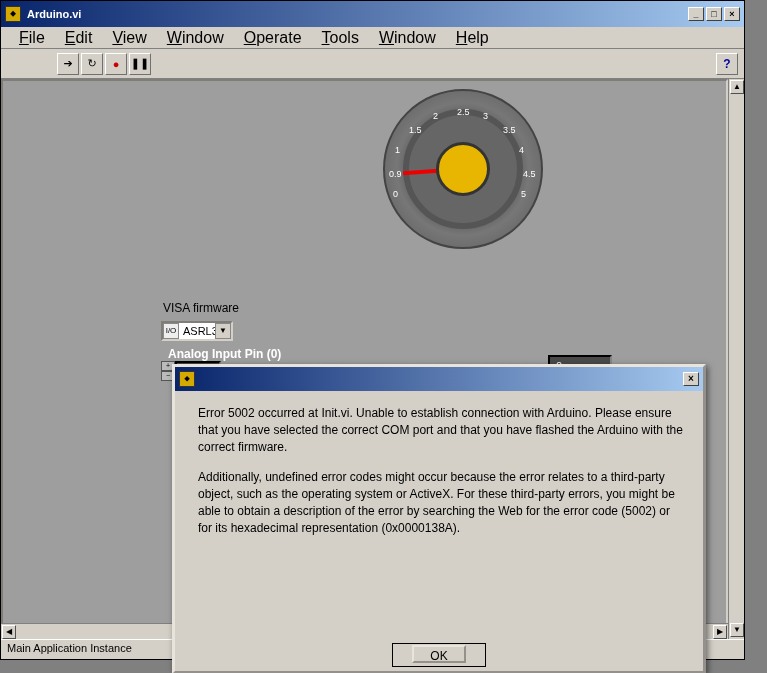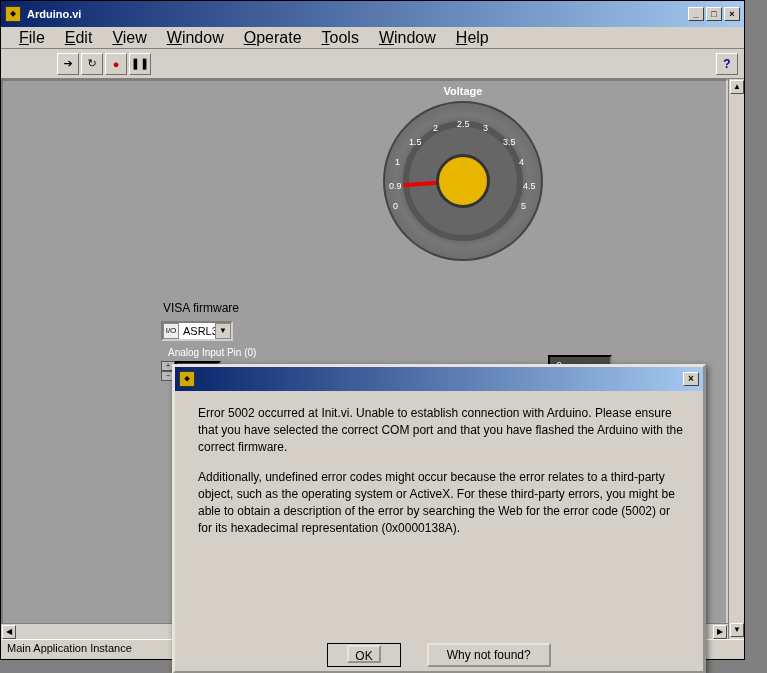--- a/index.html
+++ b/index.html
@@ -175,21 +175,21 @@
   .label-w { color:#000; font-size:12px; position:absolute; }
   .visa-label { left:160px; top:220px; }
   .visa-ctrl {
     position:absolute;left:158px;top:240px;
     display:flex;align-items:center;
     background:#fff;border:2px inset #d4d0c8;height:20px;
   }
   .visa-ctrl .icon { width:16px;height:16px;background:#eee;border:1px solid #888;font-size:8px;text-align:center;line-height:14px; }
   .visa-ctrl .val { padding:0 4px;font-size:11px;width:36px; }
   .visa-ctrl .dd { width:16px;height:16px;background:#d4d0c8;border:1px solid #888;font-size:8px;text-align:center;line-height:14px; }
-  .pin-label { position:absolute;left:165px;top:266px;color:#fff;font-size:10px;font-weight:normal; }
+  .pin-label { position:absolute;left:165px;top:266px;color:#fff;font-size:12px;font-weight:bold; }
   .numctrl {
     position:absolute;left:158px;top:280px;display:flex;
   }
   .numctrl .spin { width:14px;background:#888; }
   .numctrl .spin div{height:10px;background:#bbb;border:1px solid #555;font-size:7px;text-align:center;line-height:8px;}
   .numctrl .val {
     width:46px;height:20px;background:#4a4a4a;color:#fff;
     padding:3px 4px;font-size:11px;border:2px inset #333;
   }
   .numdisplay {
@@ -234,21 +234,21 @@
     position:absolute;bottom:4px;left:0;right:0;
     display:flex;justify-content:center;gap:26px;
   }
   .dlg-btn {
     height:24px;padding:0 18px;
     background:#d4d0c8;
     border:2px outset #e8e4dc;
     font-size:12px;line-height:20px;
   }
   .dlg-btn.default { border:1px solid #000; padding:1px 19px; }
-  .dlg-btn.default span { display:block;border:2px outset #e8e4dc;padding:0 6px;height:18px;line-height:18px; }
+  .dlg-btn.default span { display:block;border:2px outset #e8e4dc;padding:0 16px;height:18px;line-height:18px; }
 </style>
 </head>
 <body>
 
 <div class="window">
   <div class="titlebar">
     <div class="app-icon">⬥</div>
     <span>Arduino.vi</span>
     <div class="titlebar-spacer"></div>
     <div class="winbtn">_</div>
@@ -272,21 +272,20 @@
     <div class="tbtn">➔</div>
     <div class="tbtn">↻</div>
     <div class="tbtn rec">●</div>
     <div class="tbtn">❚❚</div>
     <div class="flex"></div>
     <div class="help-btn">?</div>
   </div>
 
   <div class="canvas">
     <div class="gauge-wrap">
-      <div class="gauge-title">Voltage</div>
       <div class="gauge">
         <div class="face"></div>
         <div class="needle"></div>
         <div class="hub"></div>
         <span class="tick" style="transform:translate(-70px,20px)">0</span>
         <span class="tick" style="transform:translate(-74px,0px)">0.9</span>
         <span class="tick" style="transform:translate(-68px,-24px)">1</span>
         <span class="tick" style="transform:translate(-54px,-44px)">1.5</span>
         <span class="tick" style="transform:translate(-30px,-58px)">2</span>
         <span class="tick" style="transform:translate(-6px,-62px)">2.5</span>
@@ -341,15 +340,14 @@
     <div class="dclose">×</div>
   </div>
   <div class="body">
     <p>Error 5002 occurred at Init.vi.  Unable to establish connection with Arduino. Please ensure that you have selected the correct COM port and that you have flashed the Arduino with the correct firmware.</p>
     <p>Additionally, undefined error codes might occur because the error relates to a third-party object, such as the operating system or ActiveX. For these third-party errors, you might be able to obtain a description of the error by searching the Web for the error code (5002) or for its hexadecimal representation (0x0000138A).</p>
   </div>
   <div class="btns">
     <div class="dlg-btn default">
         <span>OK</span>
       </div>
-    <div class="dlg-btn">Why not found?</div>
   </div>
 </div>
 
 </body></html>

